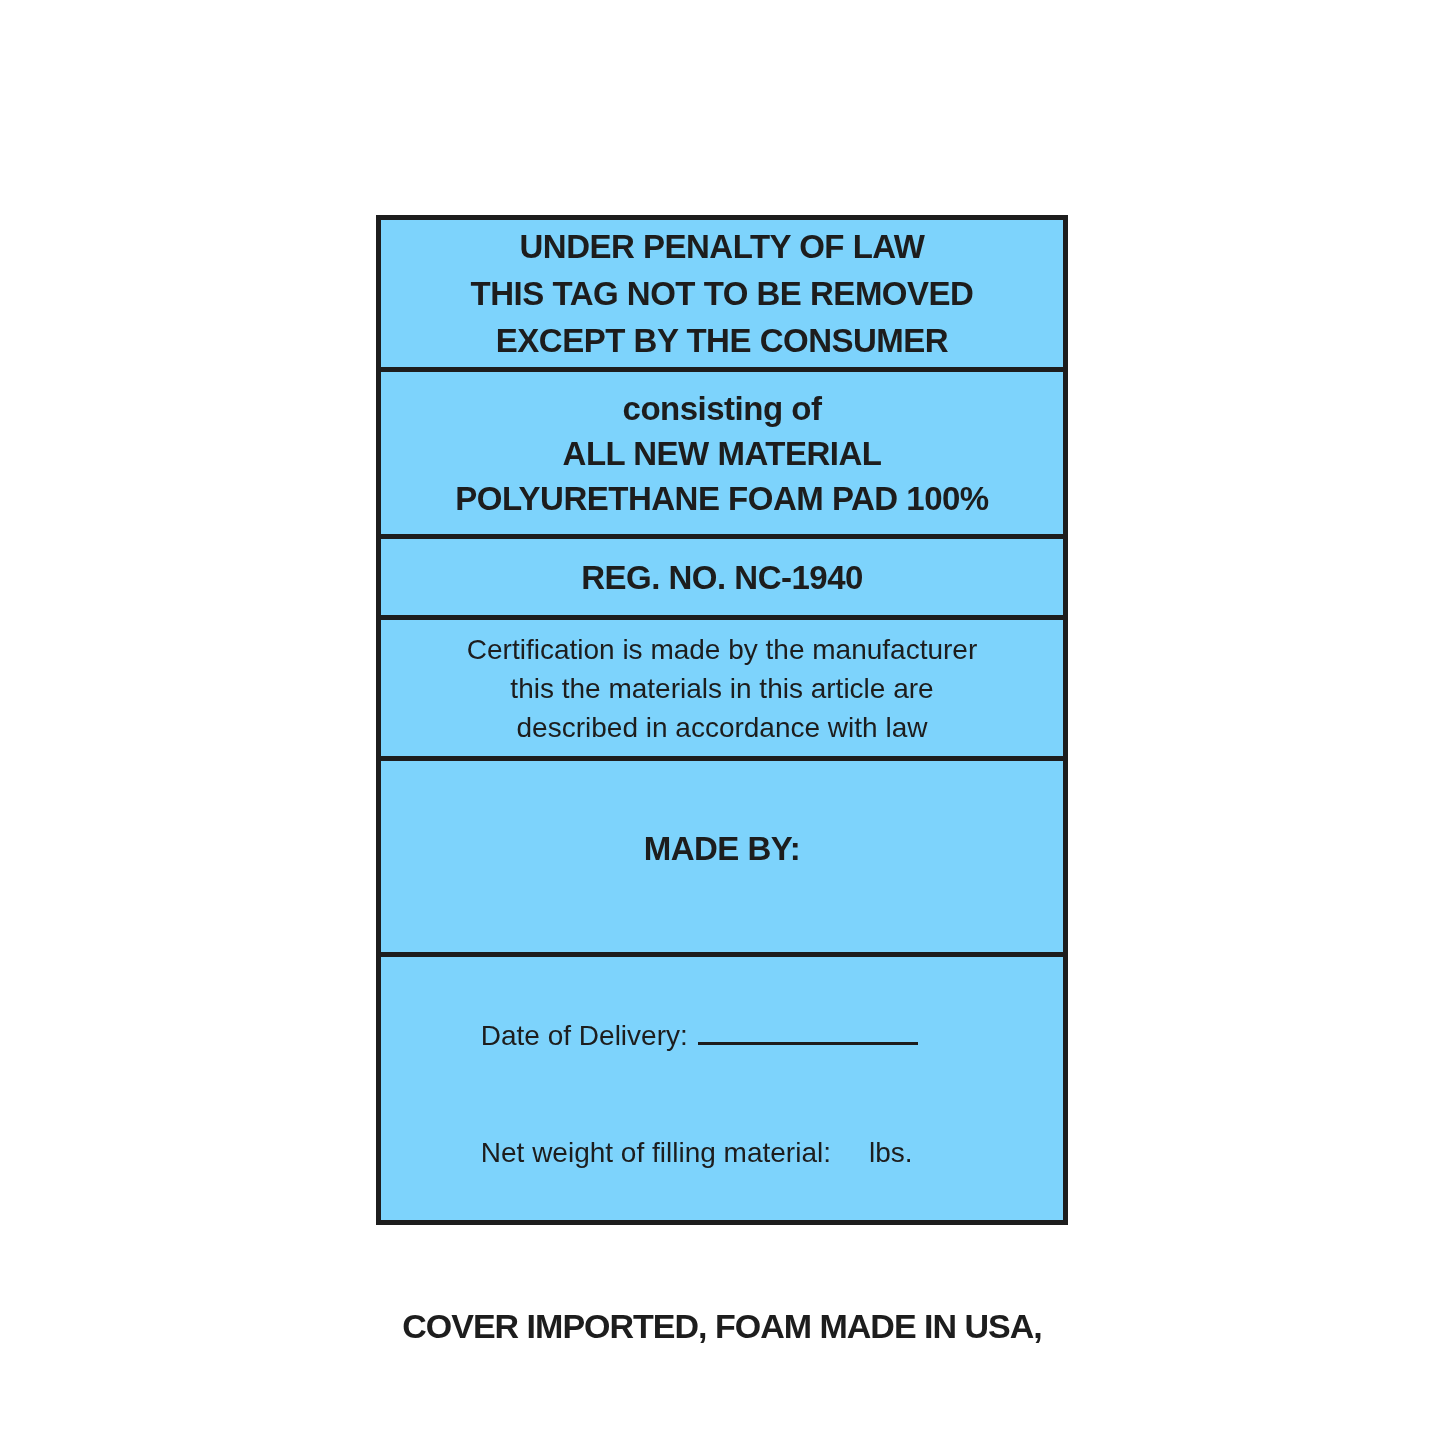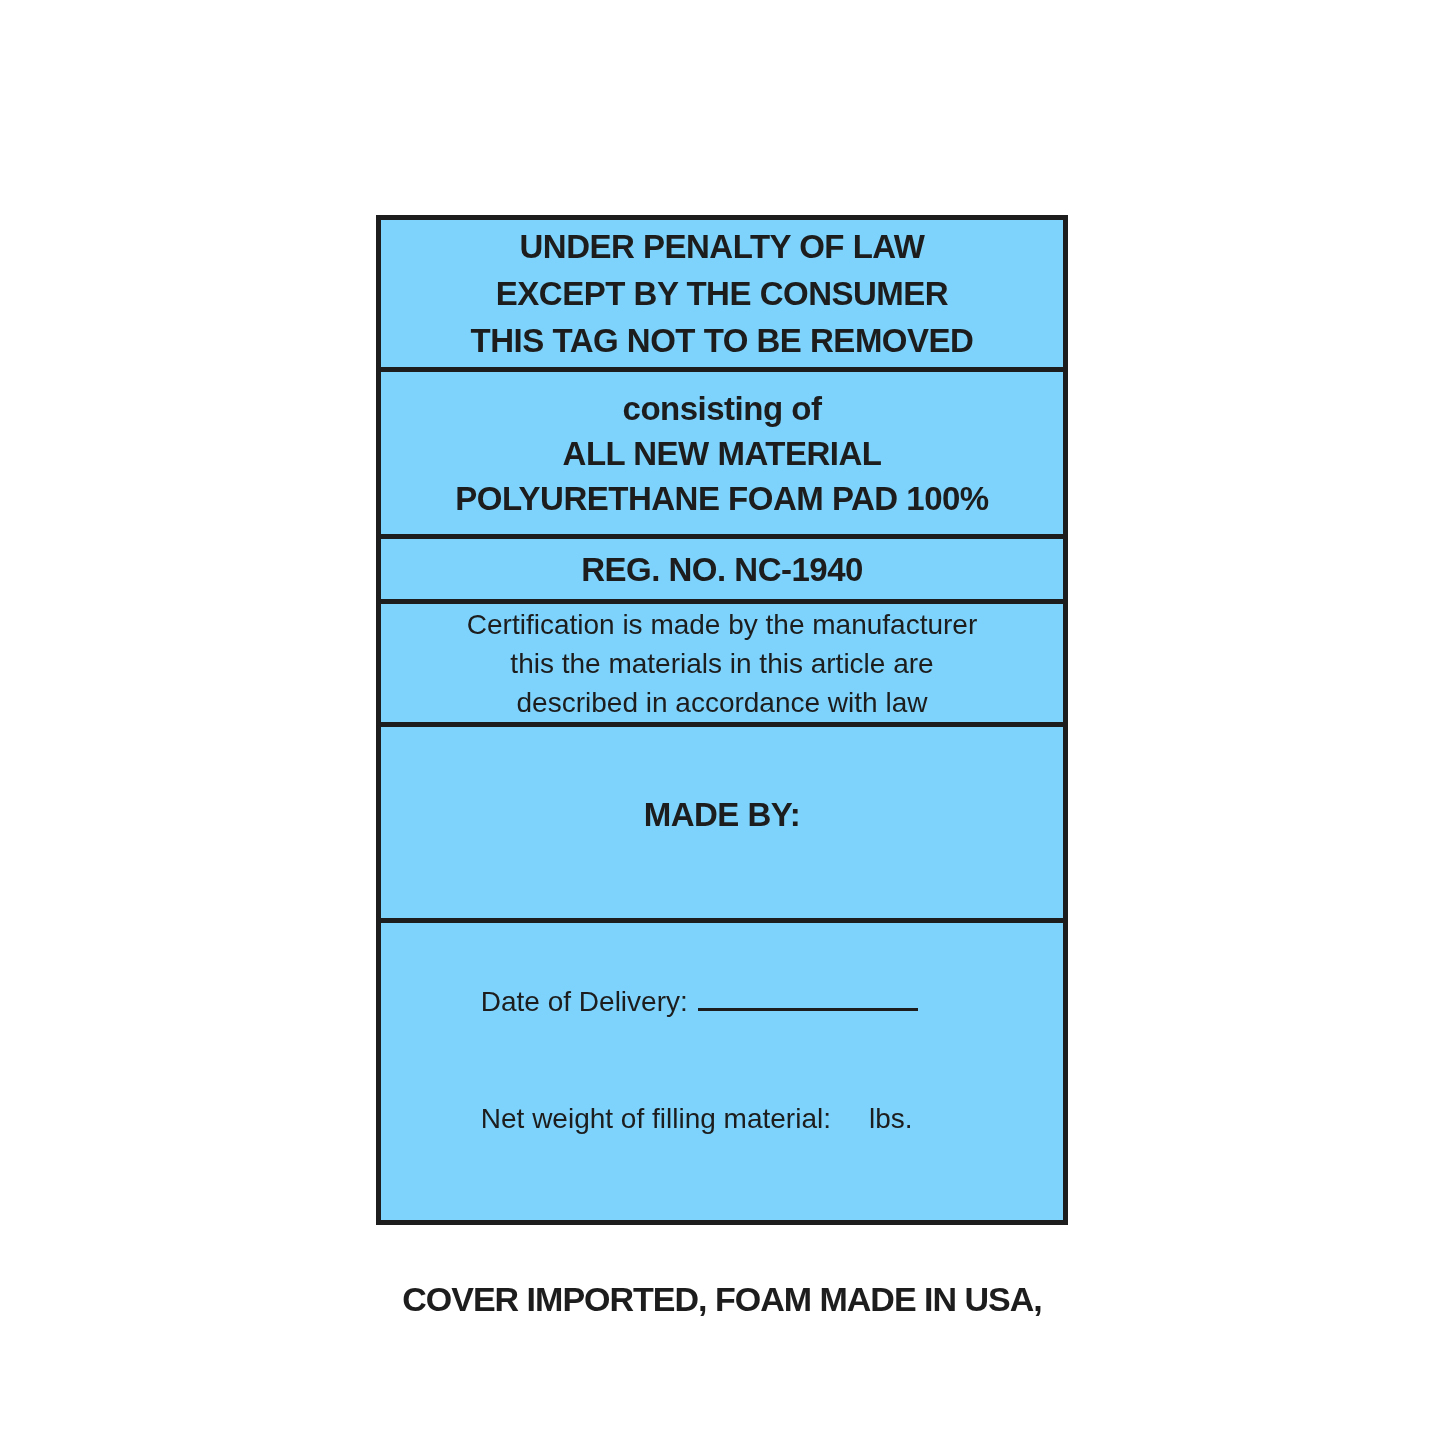--- a/index.html
+++ b/index.html
@@ -34,26 +34,26 @@
   .sec {
     box-sizing: border-box;
     display: flex;
     flex-direction: column;
     justify-content: center;
     align-items: center;
     text-align: center;
     border-bottom: 5px solid #1d1d1d;
     flex: none;
   }
-  .sec:last-child { border-bottom: none; gap: 7px; }
+  .sec:last-child { border-bottom: none; }
 
   .sec-penalty  { height: 152px; }
   .sec-material { height: 167px; }
-  .sec-reg      { height: 65px;  }
-  .sec-cert     { height: 123px; }
+  .sec-reg      { height: 81px;  }
+  .sec-cert     { height: 141px; }
   .sec-madeby   { height: 196px; }
   .sec-details  { height: 267px; justify-content: space-between; align-items: stretch; text-align: left; }
 
   .bold-lg {
     font-weight: bold;
     font-size: 33px;
     line-height: 47px;
     letter-spacing: -0.5px;
     white-space: pre;
   }
@@ -103,22 +103,22 @@
   }
 </style>
 </head>
 <body>
 
 <div class="page">
   <div class="law-label">
 
     <section class="sec sec-penalty">
       <div class="bold-lg">UNDER PENALTY OF LAW</div>
+      <div class="bold-lg">THIS TAG NOT TO BE REMOVED</div>
       <div class="bold-lg">EXCEPT BY THE CONSUMER</div>
-      <div class="bold-lg">THIS TAG NOT TO BE REMOVED</div>
     </section>
 
     <section class="sec sec-material">
       <div class="bold-lg">consisting of</div>
       <div class="bold-lg">ALL NEW MATERIAL</div>
       <div class="bold-lg">POLYURETHANE FOAM PAD 100%</div>
     </section>
 
     <section class="sec sec-reg">
       <div class="bold-lg">REG. NO. NC-1940</div>

